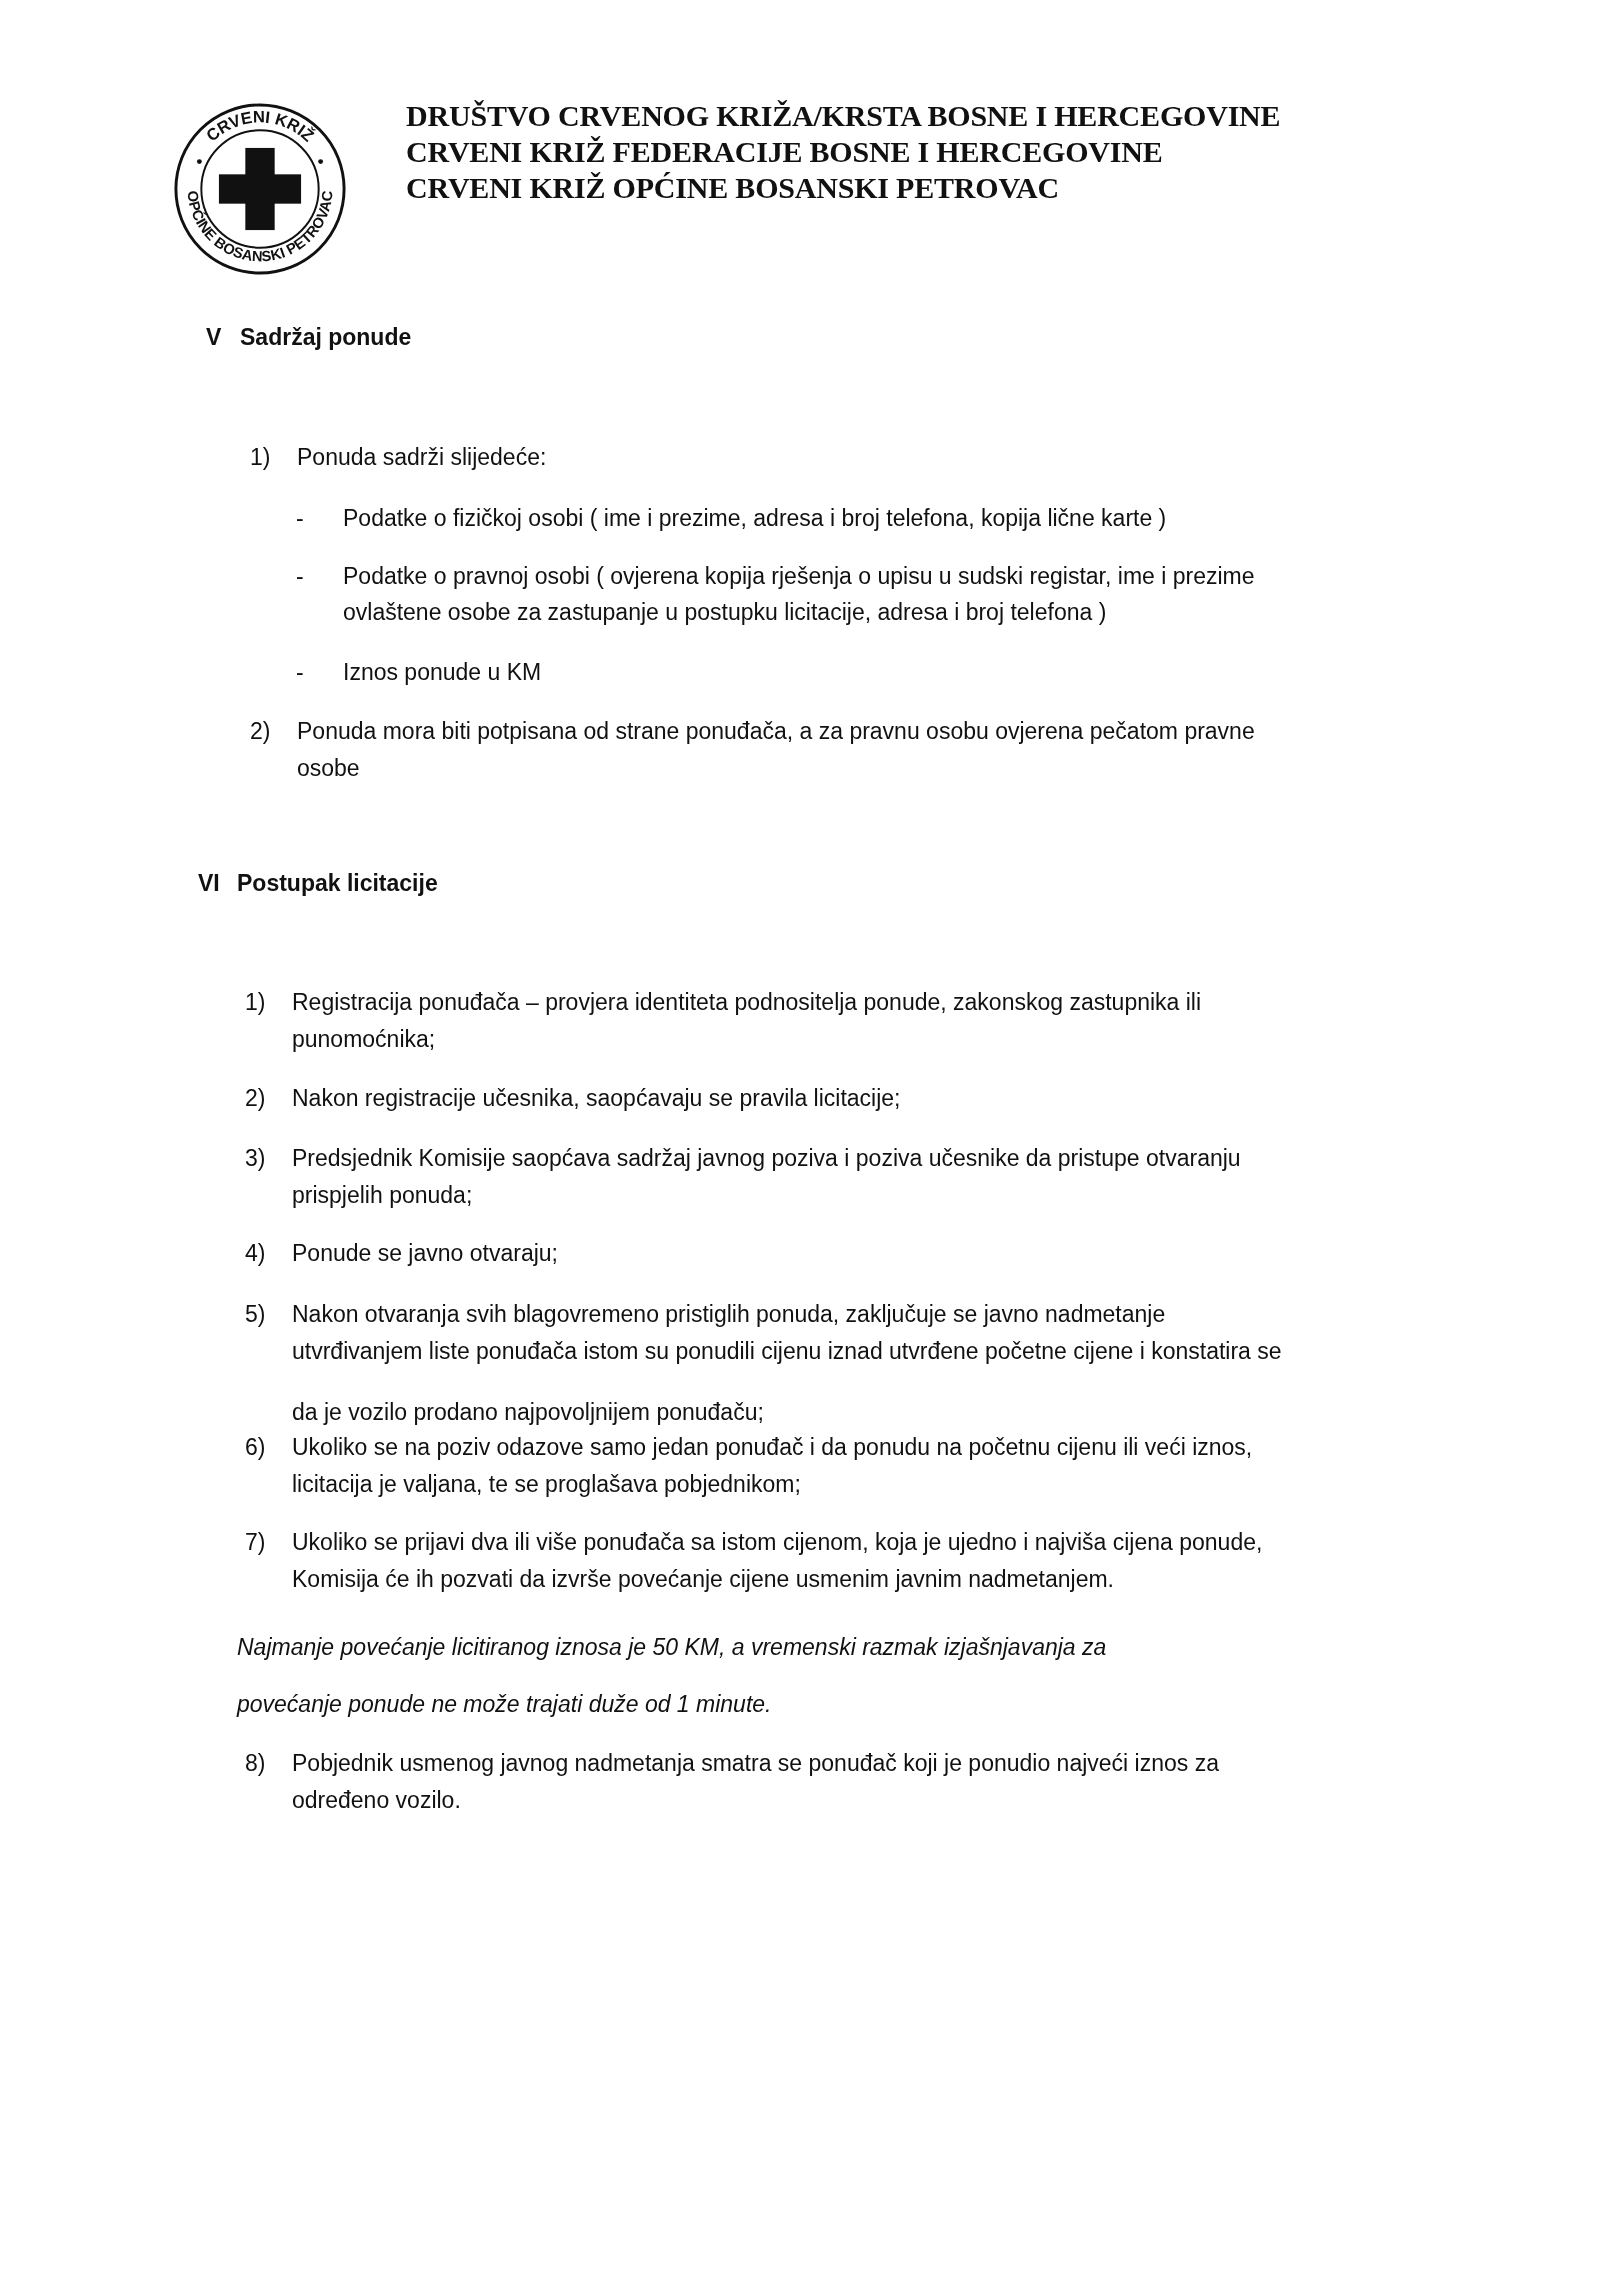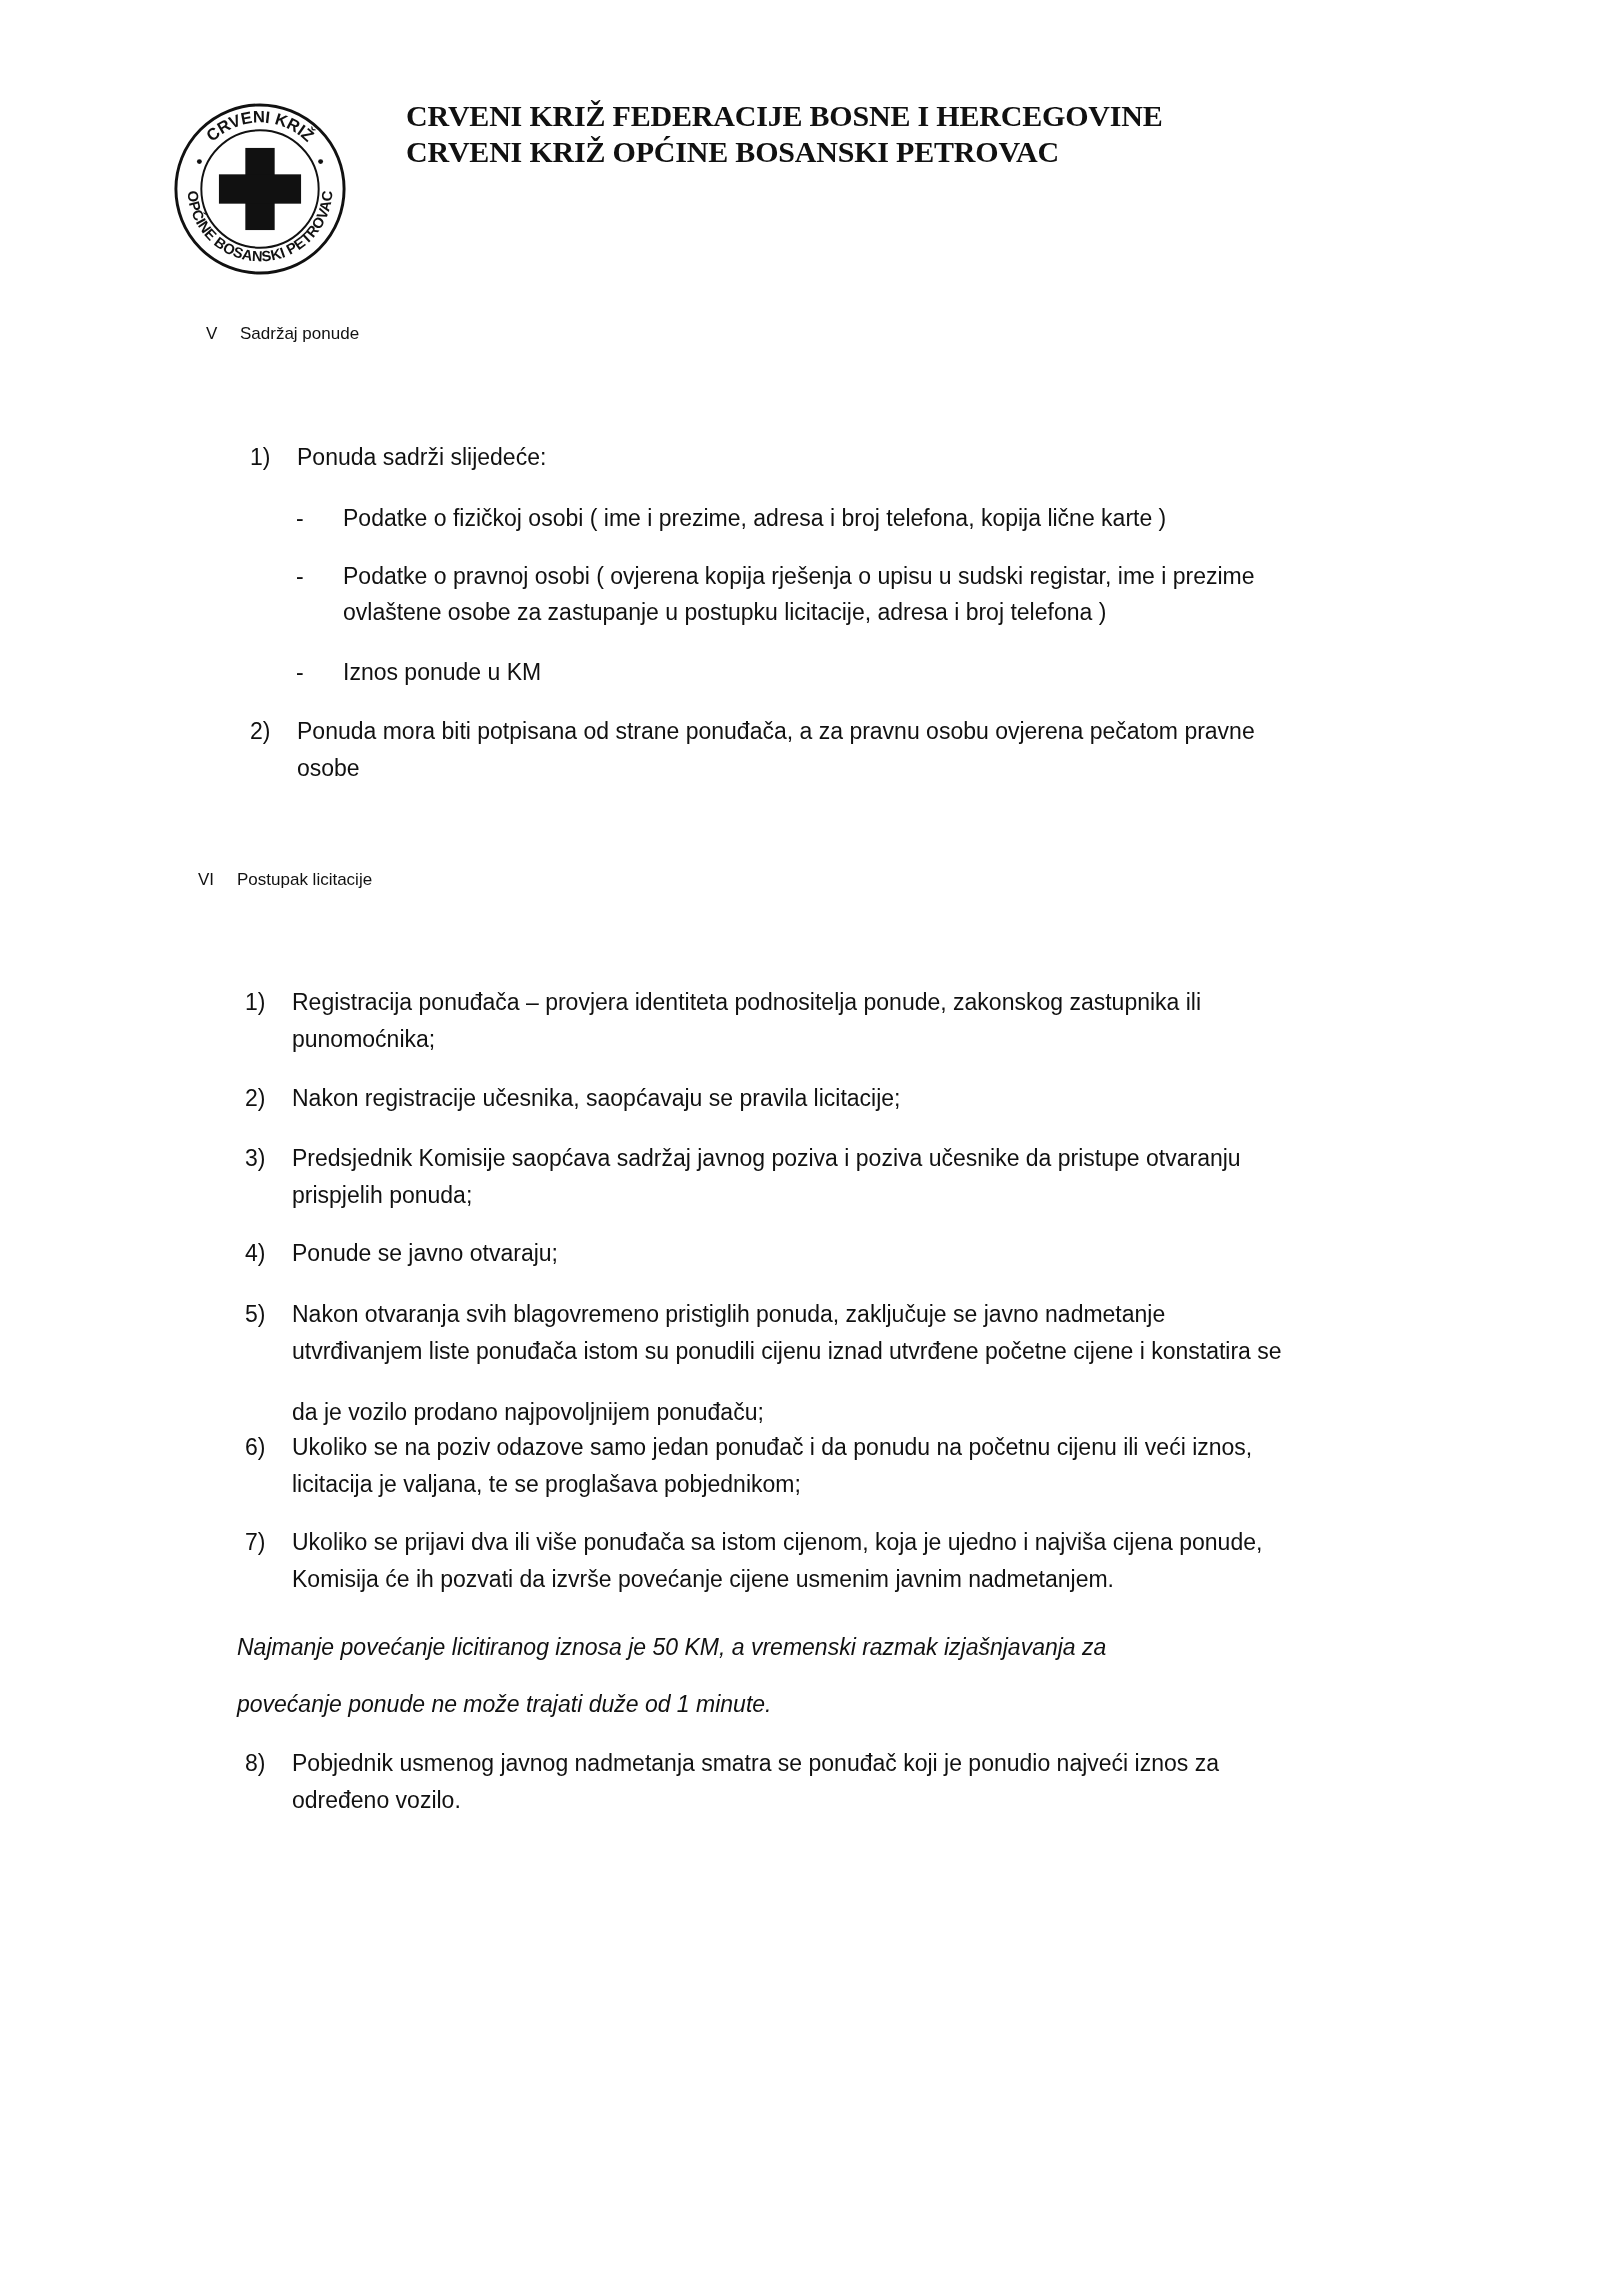--- a/index.html
+++ b/index.html
@@ -4,21 +4,21 @@
 <style>
   html, body { margin: 0; padding: 0; background: #ffffff; }
   body { width: 1621px; height: 2293px; position: relative; overflow: hidden; color: #111; }
   .page { position: absolute; left: 0; top: 0; width: 1621px; height: 2293px; background: #fff; }
 
   .logo { position: absolute; left: 172px; top: 101px; width: 176px; height: 176px; }
   .header { position: absolute; left: 406px; top: 98px; font-family: "Liberation Serif", serif; font-weight: bold; font-size: 30px; line-height: 36px; letter-spacing: -0.2px; }
   .header div { white-space: nowrap; }
 
   .body-text { font-family: "Liberation Sans", sans-serif; font-size: 23px; color: #111; }
-  .section-title { position: absolute; font-weight: normal; font-size: 17px; white-space: nowrap; }
+  .section-title { position: absolute; font-weight: bold; font-size: 23px; white-space: nowrap; }
   .section-title .num { display: inline-block; width: 34px; }
 
   .item { position: absolute; white-space: nowrap; line-height: 36px; }
   .item .marker { position: absolute; left: 0; top: 0; }
   .item .text { position: absolute; left: 47px; top: 0; }
   .bullet .text { left: 47px; }
 
   .plain { position: absolute; white-space: nowrap; font-style: italic; }
 </style>
 </head>
@@ -39,20 +39,21 @@
       <textPath href="#arcTop" startOffset="50%" text-anchor="middle">CRVENI KRIŽ</textPath>
     </text>
     <text font-family="Liberation Sans, sans-serif" font-size="15" font-weight="bold" fill="#111">
       <textPath href="#arcBottom" startOffset="50%" text-anchor="middle">OPĆINE BOSANSKI PETROVAC</textPath>
     </text>
     <circle cx="28" cy="62" r="2.5" fill="#111"></circle>
     <circle cx="152" cy="62" r="2.5" fill="#111"></circle>
   </svg>
 
   <div class="header">
+    <div>DRUŠTVO CRVENOG KRIŽA/KRSTA BOSNE I HERCEGOVINE</div>
     <div>CRVENI KRIŽ FEDERACIJE BOSNE I HERCEGOVINE</div>
     <div>CRVENI KRIŽ OPĆINE BOSANSKI PETROVAC</div>
   </div>
 
   <div class="body-text">
 
     <div class="section-title" style="left:206px; top:324px;">
       <span class="num">V</span><span>Sadržaj ponude</span>
     </div>
 

